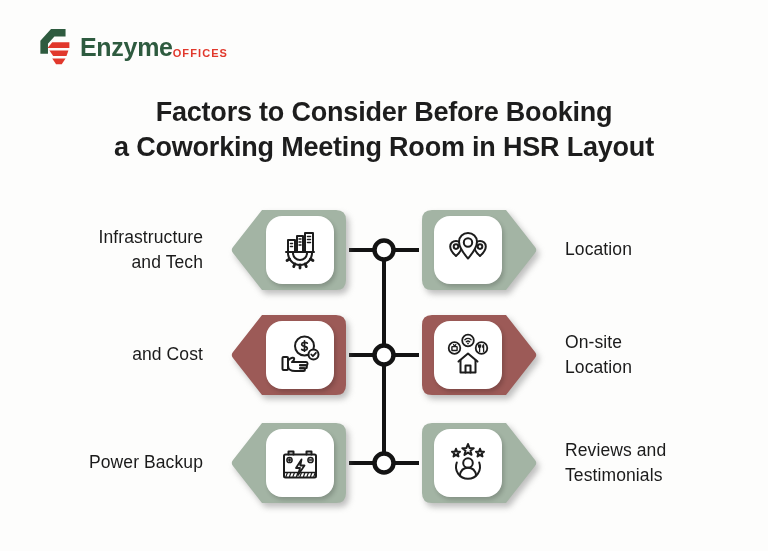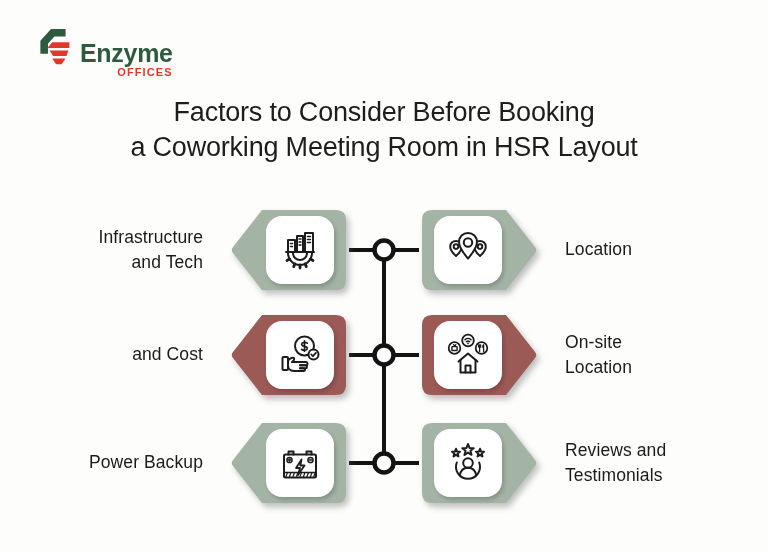--- a/index.html
+++ b/index.html
@@ -2,27 +2,27 @@
 <html><head>
 <meta charset="utf-8">
 <style>
   html,body{margin:0;padding:0;background:#e8e8e8;}
   .canvas{
     position:relative;width:768px;height:551px;background:#fdfdfc;
     font-family:"Liberation Sans",sans-serif;overflow:hidden;
   }
   
   .logo{position:absolute;top:26px;left:38px;display:flex;align-items:flex-start;gap:4px;}
-  .logo-text{display:flex;flex-direction:column;align-items:flex-end;margin-top:14px;}
+  .logo-text{display:flex;flex-direction:row;align-items:flex-end;margin-top:8px;}
   .brand{font-size:25px;font-weight:bold;color:#2e5b3f;letter-spacing:-0.3px;line-height:26px;}
   .brand-sub{font-size:11px;font-weight:bold;color:#e1382c;letter-spacing:1.1px;line-height:13px;}
   
   .title{
     position:absolute;top:95px;left:0;width:100%;margin:0;text-align:center;
-    font-size:27px;font-weight:normal;color:#1d1d1d;line-height:35px;letter-spacing:-0.2px;
+    font-size:27px;font-weight:bold;color:#1d1d1d;line-height:35px;letter-spacing:-0.2px;
   }
   .title span{display:block;}
   
   .connector{position:absolute;top:0;left:0;}
   
   .shape{position:absolute;width:120px;height:86px;}
   .shape-left{left:228px;}
   .shape-right{left:420px;}
   .arrow{position:absolute;top:0;left:0;filter:drop-shadow(3px 4px 3px rgba(110,110,110,0.45));}
   .icon-box{

